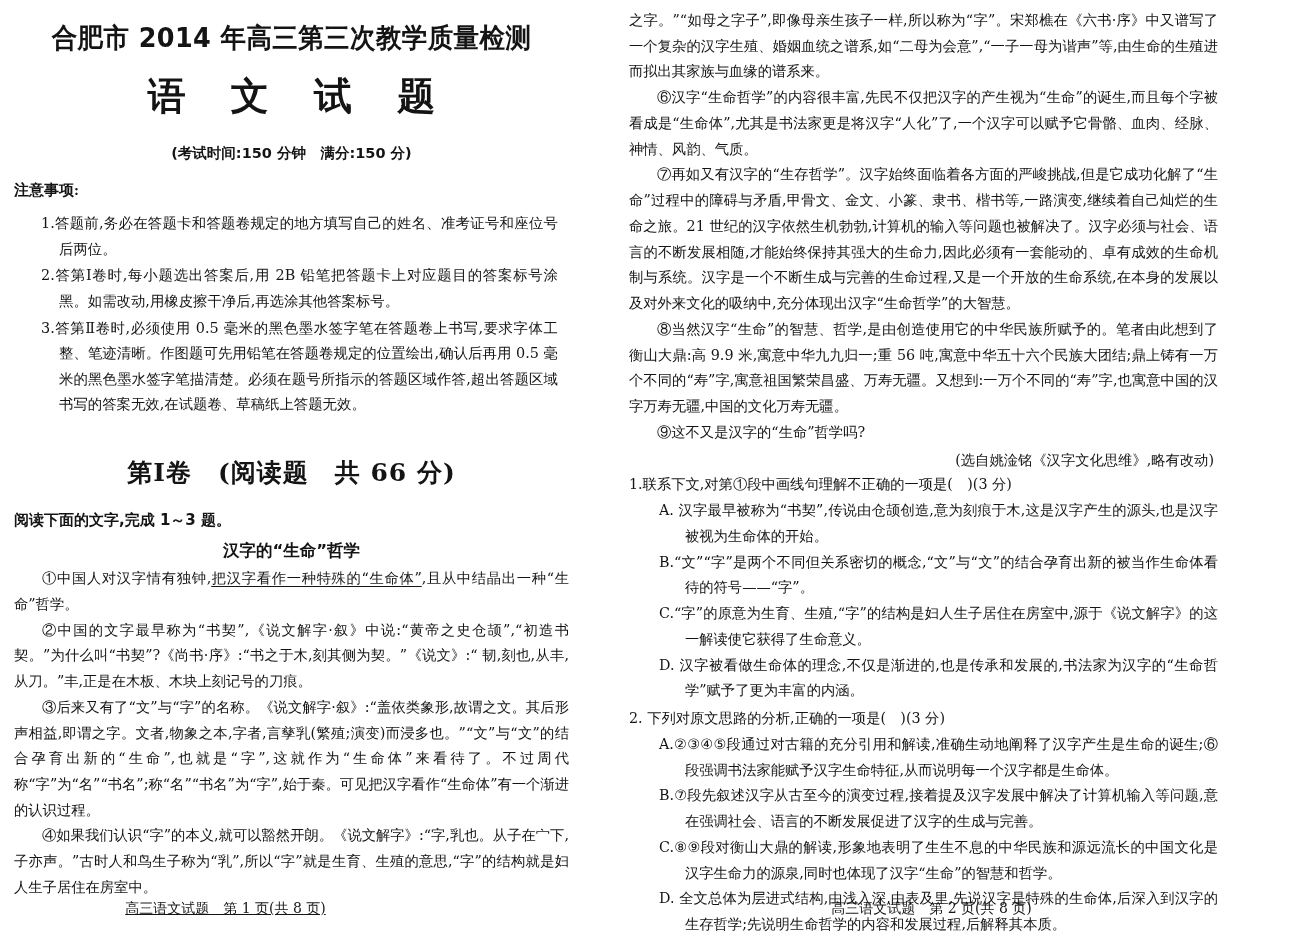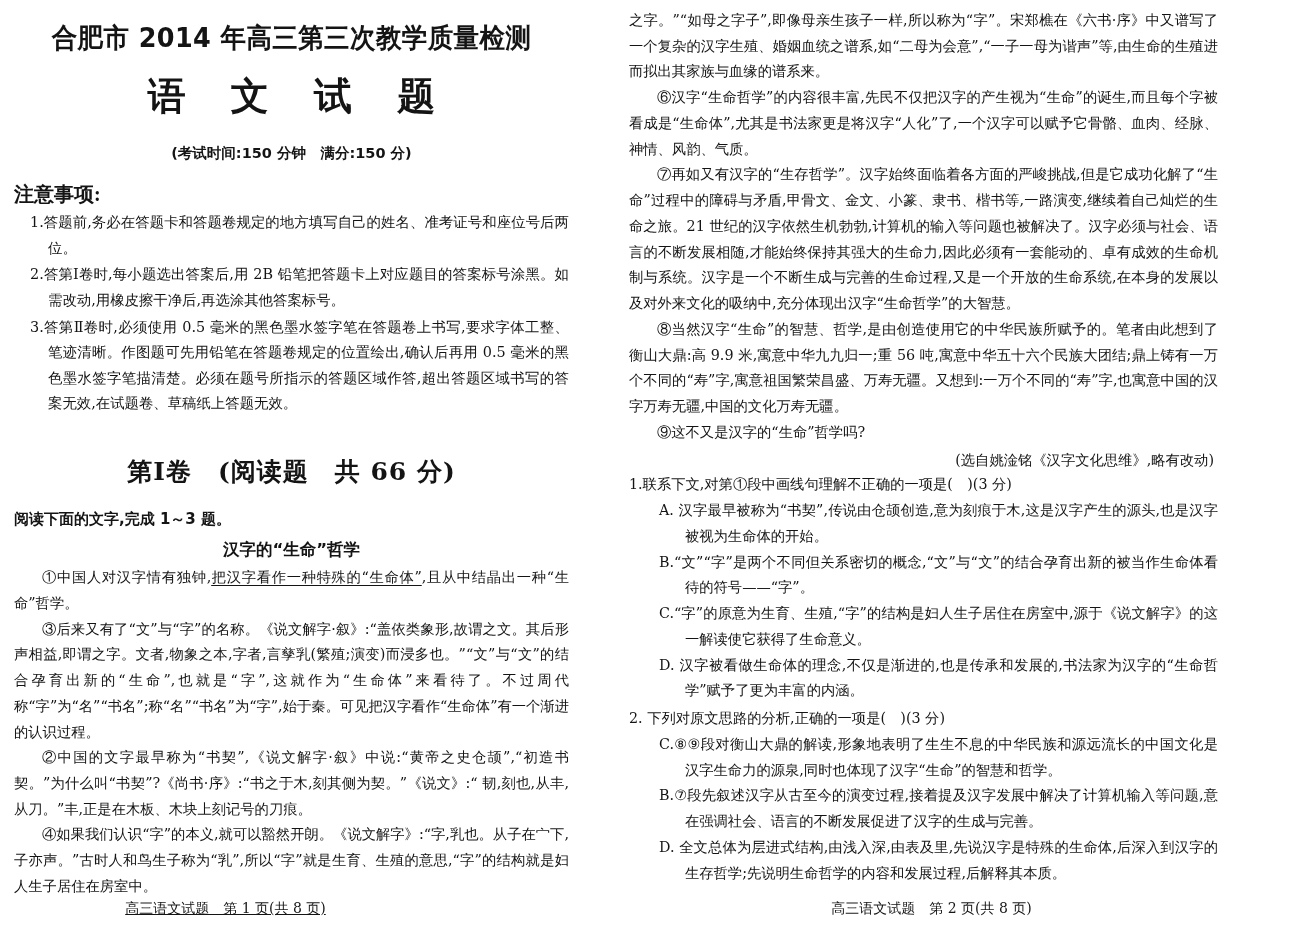--- a/index.html
+++ b/index.html
@@ -56,27 +56,27 @@
   .time-line {
     text-align: center;
     font-size: 14.5px;
     font-weight: bold;
     margin: 22px 0 0 0;
     font-family: "DejaVu Sans", "Liberation Sans", sans-serif;
   }
 
   
   .notice-head {
-    font-size: 20px;
+    font-size: 15px;
     font-weight: bold;
     margin: 18px 0 2px 0;
     font-family: Liberation Serif, serif;
   }
   .notice-list {
-    margin: 0;
+    margin: 11px;
     padding: 0;
     list-style: none;
   }
   .notice-item {
     font-size: 14.4px;
     line-height: 1.78;
     text-align: justify;
     text-justify: inter-ideograph;
     padding-left: 34px;
     text-indent: -18px;
@@ -187,22 +187,22 @@
       <li class="notice-item">3.答第Ⅱ卷时,必须使用 0.5 毫米的黑色墨水签字笔在答题卷上书写,要求字体工整、笔迹清晰。作图题可先用铅笔在答题卷规定的位置绘出,确认后再用 0.5 毫米的黑色墨水签字笔描清楚。必须在题号所指示的答题区域作答,超出答题区域书写的答案无效,在试题卷、草稿纸上答题无效。</li>
     </ul>
 
     <div class="part-heading">第Ⅰ卷　(阅读题　共 66 分)</div>
 
     <div class="instruction">阅读下面的文字,完成 1～3 题。</div>
 
     <div class="article-title">汉字的“生命”哲学</div>
 
     <p class="para"><span>①中国人对汉字情有独钟,</span><span class="u-line">把汉字看作一种特殊的“生命体”</span><span>,且从中结晶出一种“生命”哲学。</span></p>
+    <p class="para">②中国的文字最早称为“书契”,《说文解字·叙》中说:“黄帝之史仓颉”,“初造书契。”为什么叫“书契”?《尚书·序》:“书之于木,刻其侧为契。”《说文》:“ 韧,刻也,从丰,从刀。”丰,正是在木板、木块上刻记号的刀痕。</p>
     <p class="para">③后来又有了“文”与“字”的名称。《说文解字·叙》:“盖依类象形,故谓之文。其后形声相益,即谓之字。文者,物象之本,字者,言孳乳(繁殖;演变)而浸多也。”“文”与“文”的结合孕育出新的“生命”,也就是“字”,这就作为“生命体”来看待了。不过周代称“字”为“名”“书名”;称“名”“书名”为“字”,始于秦。可见把汉字看作“生命体”有一个渐进的认识过程。</p>
-    <p class="para">②中国的文字最早称为“书契”,《说文解字·叙》中说:“黄帝之史仓颉”,“初造书契。”为什么叫“书契”?《尚书·序》:“书之于木,刻其侧为契。”《说文》:“ 韧,刻也,从丰,从刀。”丰,正是在木板、木块上刻记号的刀痕。</p>
     <p class="para">④如果我们认识“字”的本义,就可以豁然开朗。《说文解字》:“字,乳也。从子在宀下,子亦声。”古时人和鸟生子称为“乳”,所以“字”就是生育、生殖的意思,“字”的结构就是妇人生子居住在房室中。</p>
 
     <div class="footer footer-left">高三语文试题　第 1 页(共 8 页)</div>
   </div>
 
   <div class="col col-right">
 
     <p class="para" style="text-indent:0">之字。”“如母之字子”,即像母亲生孩子一样,所以称为“字”。宋郑樵在《六书·序》中又谱写了一个复杂的汉字生殖、婚姻血统之谱系,如“二母为会意”,“一子一母为谐声”等,由生命的生殖进而拟出其家族与血缘的谱系来。</p>
     <p class="para">⑥汉字“生命哲学”的内容很丰富,先民不仅把汉字的产生视为“生命”的诞生,而且每个字被看成是“生命体”,尤其是书法家更是将汉字“人化”了,一个汉字可以赋予它骨骼、血肉、经脉、神情、风韵、气质。</p>
     <p class="para">⑦再如又有汉字的“生存哲学”。汉字始终面临着各方面的严峻挑战,但是它成功化解了“生命”过程中的障碍与矛盾,甲骨文、金文、小篆、隶书、楷书等,一路演变,继续着自己灿烂的生命之旅。21 世纪的汉字依然生机勃勃,计算机的输入等问题也被解决了。汉字必须与社会、语言的不断发展相随,才能始终保持其强大的生命力,因此必须有一套能动的、卓有成效的生命机制与系统。汉字是一个不断生成与完善的生命过程,又是一个开放的生命系统,在本身的发展以及对外来文化的吸纳中,充分体现出汉字“生命哲学”的大智慧。</p>
@@ -214,21 +214,22 @@
     <p class="question">1.联系下文,对第①段中画线句理解不正确的一项是(　)(3 分)</p>
     <ul class="options">
       <li class="option">A. 汉字最早被称为“书契”,传说由仓颉创造,意为刻痕于木,这是汉字产生的源头,也是汉字被视为生命体的开始。</li>
       <li class="option">B.“文”“字”是两个不同但关系密切的概念,“文”与“文”的结合孕育出新的被当作生命体看待的符号——“字”。</li>
       <li class="option">C.“字”的原意为生育、生殖,“字”的结构是妇人生子居住在房室中,源于《说文解字》的这一解读使它获得了生命意义。</li>
       <li class="option">D. 汉字被看做生命体的理念,不仅是渐进的,也是传承和发展的,书法家为汉字的“生命哲学”赋予了更为丰富的内涵。</li>
     </ul>
 
     <p class="question">2. 下列对原文思路的分析,正确的一项是(　)(3 分)</p>
     <ul class="options">
+      <li class="option">A.②③④⑤段通过对古籍的充分引用和解读,准确生动地阐释了汉字产生是生命的诞生;⑥段强调书法家能赋予汉字生命特征,从而说明每一个汉字都是生命体。</li>
+      <li class="option">B.⑦段先叙述汉字从古至今的演变过程,接着提及汉字发展中解决了计算机输入等问题,意在强调社会、语言的不断发展促进了汉字的生成与完善。</li>
       <li class="option">C.⑧⑨段对衡山大鼎的解读,形象地表明了生生不息的中华民族和源远流长的中国文化是汉字生命力的源泉,同时也体现了汉字“生命”的智慧和哲学。</li>
-      <li class="option">B.⑦段先叙述汉字从古至今的演变过程,接着提及汉字发展中解决了计算机输入等问题,意在强调社会、语言的不断发展促进了汉字的生成与完善。</li>
       <li class="option">D. 全文总体为层进式结构,由浅入深,由表及里,先说汉字是特殊的生命体,后深入到汉字的生存哲学;先说明生命哲学的内容和发展过程,后解释其本质。</li>
     </ul>
 
     <div class="footer footer-right">高三语文试题　第 2 页(共 8 页)</div>
   </div>
 
 </div>
 
 </body></html>

